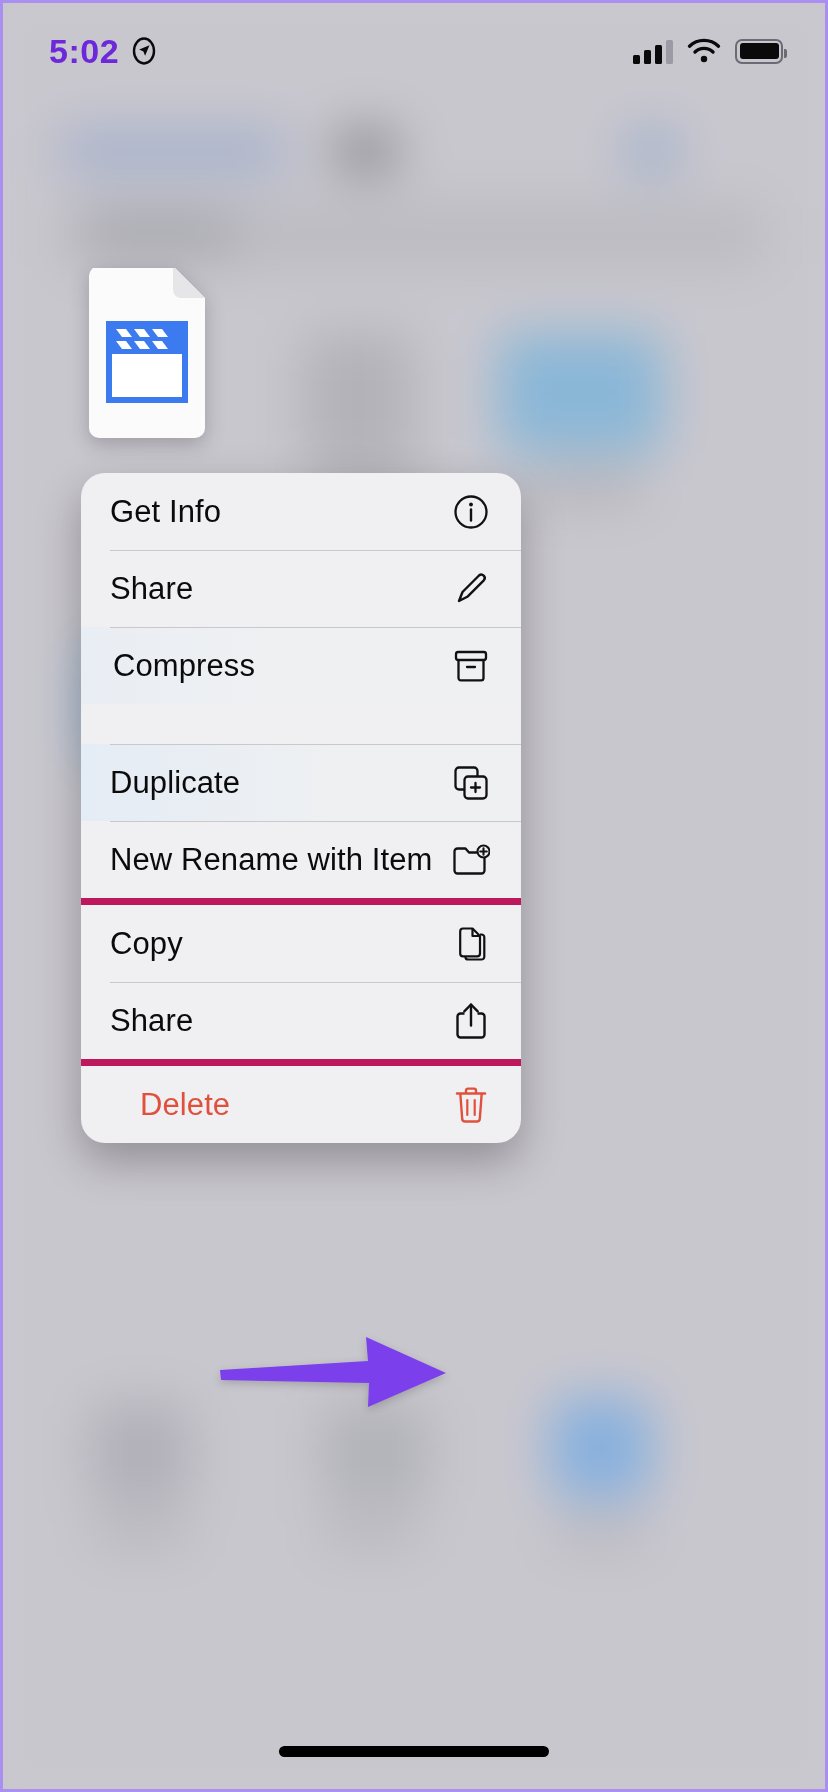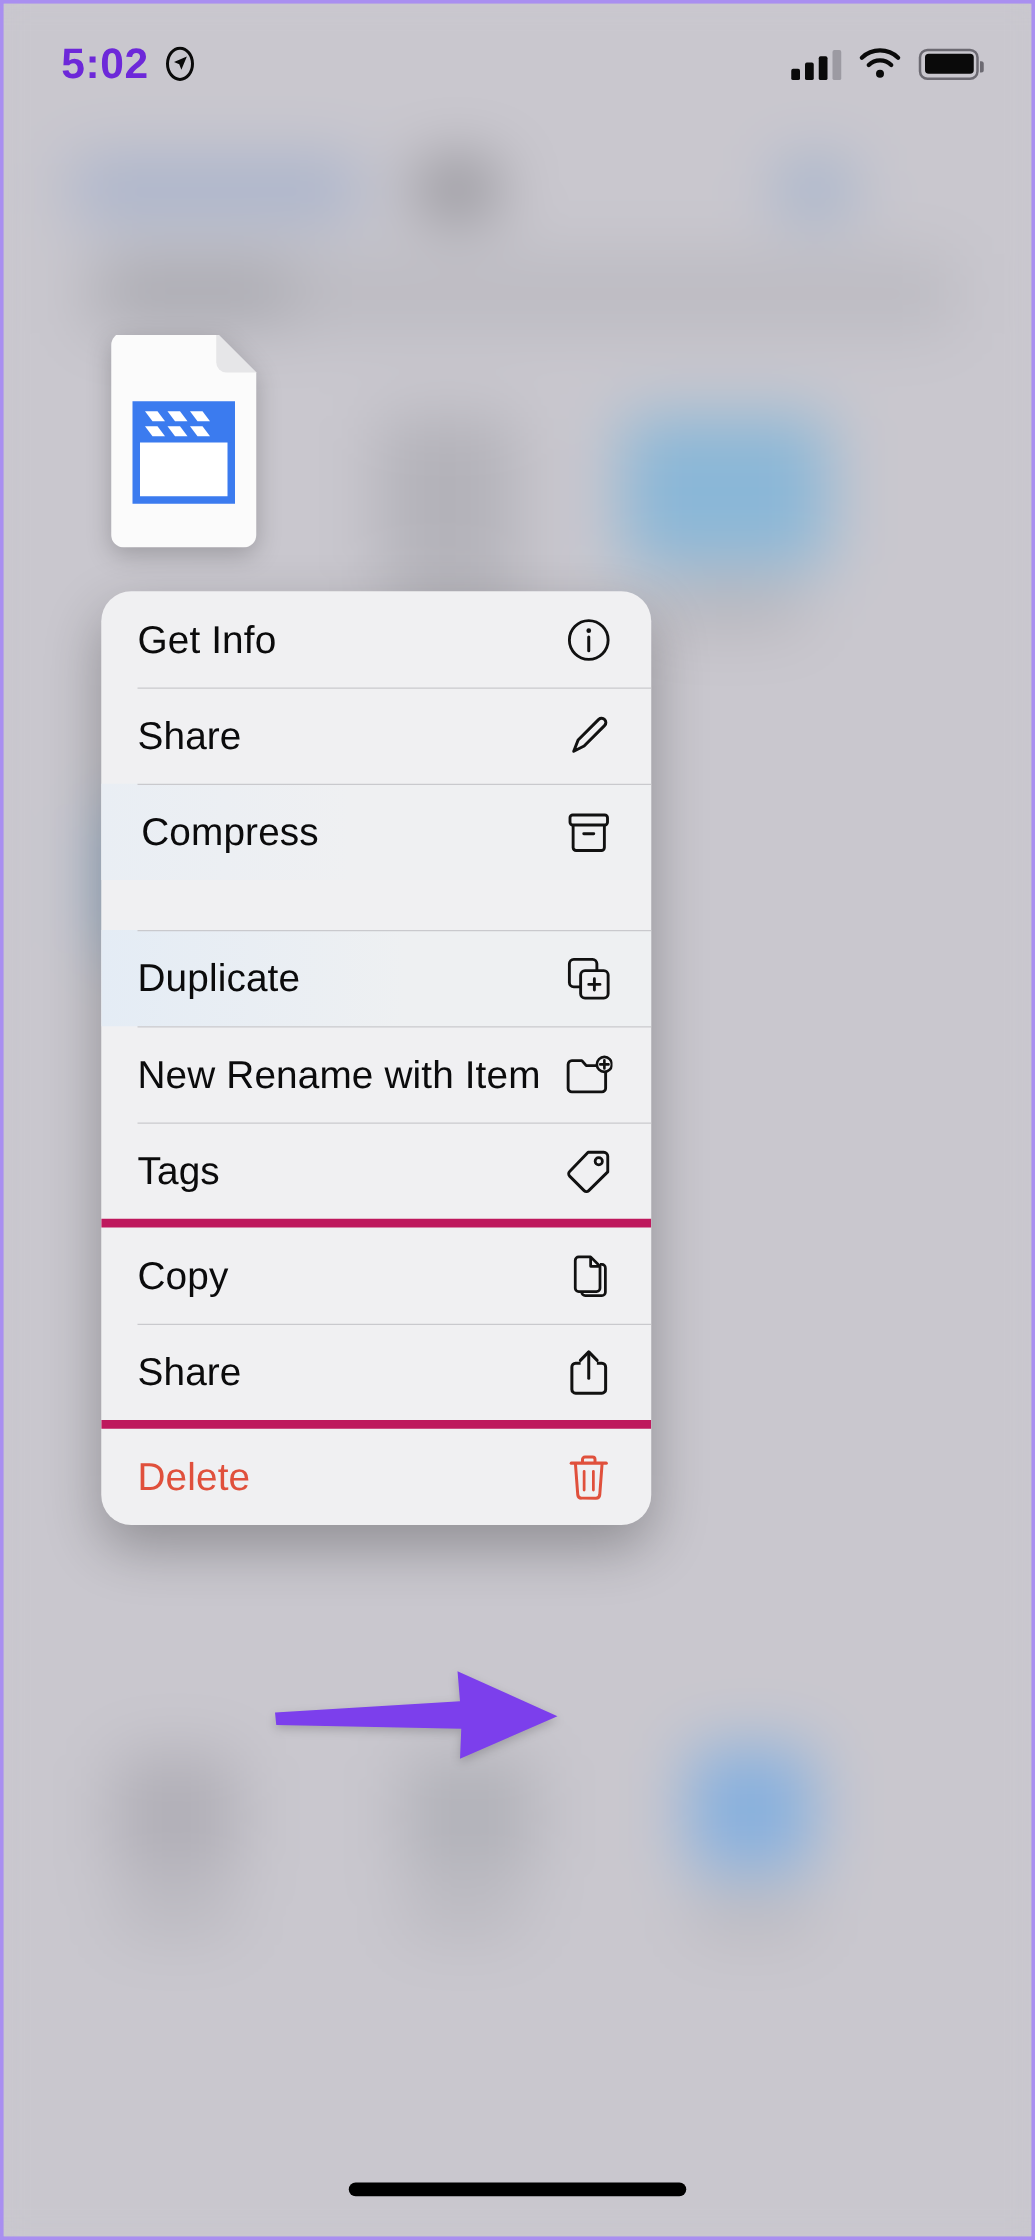--- a/index.html
+++ b/index.html
@@ -131,21 +131,21 @@
     position:relative;
     background:transparent;
   }
   .menu-item + .menu-item::before{
     content:""; position:absolute; left:29px; right:0; top:0; height:1px;
     background:#c9c9cd;
   }
   .mi-label { font-size:31px; color:#0b0b0c; letter-spacing:.1px; }
   .mi-icon { width:40px; height:40px; display:flex; align-items:center; justify-content:center; }
   .mi-icon svg { display:block; }
-  .menu-item.destructive .mi-label { color:#e0503c; }
+  .menu-item.destructive .mi-label { color:#e0503c;margin-left:30px; }
 
   
   .menu-item.tint-compress{ background:linear-gradient(90deg,#e9eef4 0%, #eff0f2 45%);padding-left:32px; }
   .menu-item.tint-duplicate{ background:linear-gradient(90deg,#e4ecf5 0%, #eef0f2 55%);margin-top:40px; }
   .menu-item.tint-quick{ background:linear-gradient(90deg,#ebeff4 0%, #f0f0f2 40%); }
 
   
   .arrow {
     position:absolute; left:215px; top:1330px; width:230px; height:78px;
     z-index:60; pointer-events:none;
@@ -276,29 +276,20 @@
         <span class="mi-label">New Rename with Item</span>
         <span class="mi-icon">
           <svg width="38" height="32" viewBox="0 0 38 32">
             <path d="M2.5 7.5 a3 3 0 0 1 3 -3 h8 l3.5 4 h12.5 a3 3 0 0 1 3 3 v15 a3 3 0 0 1 -3 3 h-24 a3 3 0 0 1 -3 -3 z" fill="none" stroke="#111" stroke-width="2.3" stroke-linejoin="round"></path>
             <circle cx="31.5" cy="7.5" r="6" fill="#f0f0f2" stroke="#111" stroke-width="2.1"></circle>
             <path d="M31.5 4.2 v6.6 M28.2 7.5 h6.6" stroke="#111" stroke-width="2.1" stroke-linecap="round"></path>
           </svg>
         </span>
       </div>
 
-      <div class="menu-item">
-        <span class="mi-label">Tags</span>
-        <span class="mi-icon">
-          <svg width="36" height="36" viewBox="0 0 36 36">
-            <path d="M17.5 2.8 H30 a3.2 3.2 0 0 1 3.2 3.2 v12.5 L18 33.5 a2.6 2.6 0 0 1 -3.7 0 L2.7 21.9 a2.6 2.6 0 0 1 0 -3.7 Z" fill="none" stroke="#111" stroke-width="2.3" stroke-linejoin="round"></path>
-            <circle cx="26" cy="10" r="2.9" fill="none" stroke="#111" stroke-width="2.2"></circle>
-          </svg>
-        </span>
-      </div>
     </div>
 
     <div class="menu-group">
 
       <div class="menu-item">
         <span class="mi-label">Copy</span>
         <span class="mi-icon">
           <svg width="36" height="36" viewBox="0 0 36 36">
             <path d="M10 2.5 h9.5 L27 10 v17.5 a2.8 2.8 0 0 1 -2.8 2.8 H10 a2.8 2.8 0 0 1 -2.8 -2.8 V5.3 A2.8 2.8 0 0 1 10 2.5 Z" fill="#f0f0f2" stroke="#111" stroke-width="2.2" stroke-linejoin="round"></path>
             <path d="M19.5 2.5 V10 H27" fill="none" stroke="#111" stroke-width="2.2" stroke-linejoin="round"></path>

